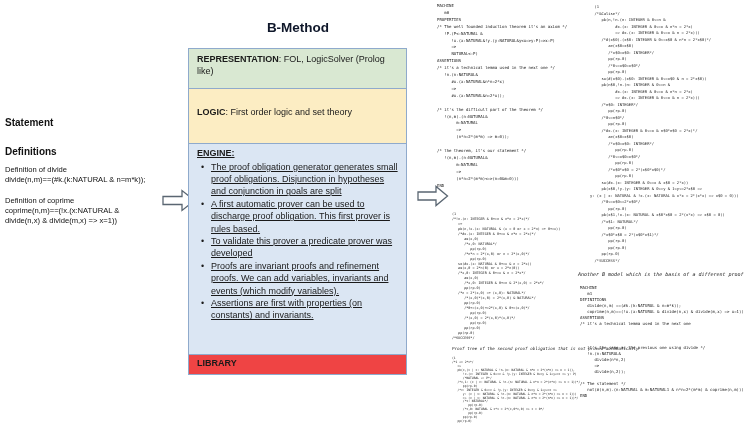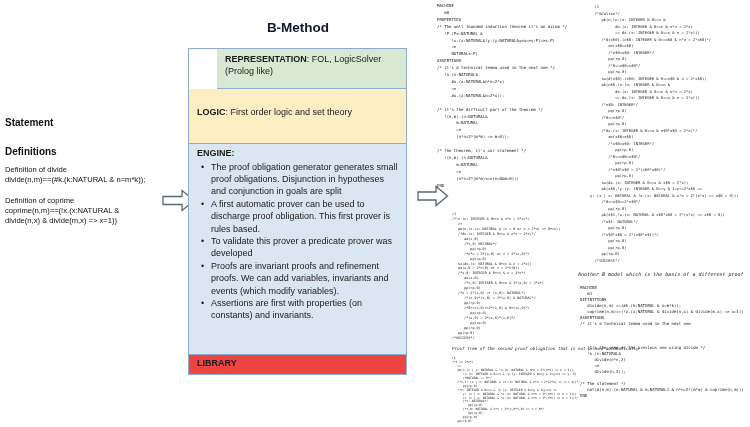--- a/index.html
+++ b/index.html
@@ -12,23 +12,23 @@
   .lp-heading { font-weight:bold; font-size:10px; }
   .lp-gap-s { height:8px; } .lp-gap-m { height:11px; }
   .lp-lines { white-space:pre; font-family:"Liberation Sans", sans-serif; margin:0; font-size:7.6px; line-height:10px; }
   
   .flow-arrow { position:absolute; }
   
   .bm-title { position:absolute; left:188px; top:20px; width:220px; text-align:center; font-weight:bold; font-size:13.5px; color:#0f172a; }
   .bm-box { position:absolute; left:188px; top:48px; width:219px; border:1px solid #8faacc; box-sizing:border-box; }
   .bm-sec { box-sizing:border-box; padding:4px 8px; font-size:9px; line-height:11.5px; border-bottom:1px solid #8faacc; overflow:hidden; }
   .bm-sec:last-child { border-bottom:none; }
-  .bm-rep { height:40px; padding-top:5px;margin-left:28px; }
+  .bm-rep { height:40px; padding-top:5px; }
   .bm-logic { height:55px; padding-top:18px; }
-  .bm-engine { height:211px; }
+  .bm-engine { height:211px;text-decoration:underline; }
   .bm-lib { height:19px; padding-top:3px; }
   .bm-head { font-weight:bold; }
   .bm-engine ul { margin:1px 0 0 0; padding:0; list-style:none; }
   .bm-engine li { position:relative; padding-left:14px; line-height:12.4px; }
   .bm-engine li::before { content:"\2022"; position:absolute; left:4px; }
   
   pre.code, pre.cap {
     position:absolute; margin:0; white-space:pre; color:#222;
     font-family:"DejaVu Sans Mono", monospace;
   }

